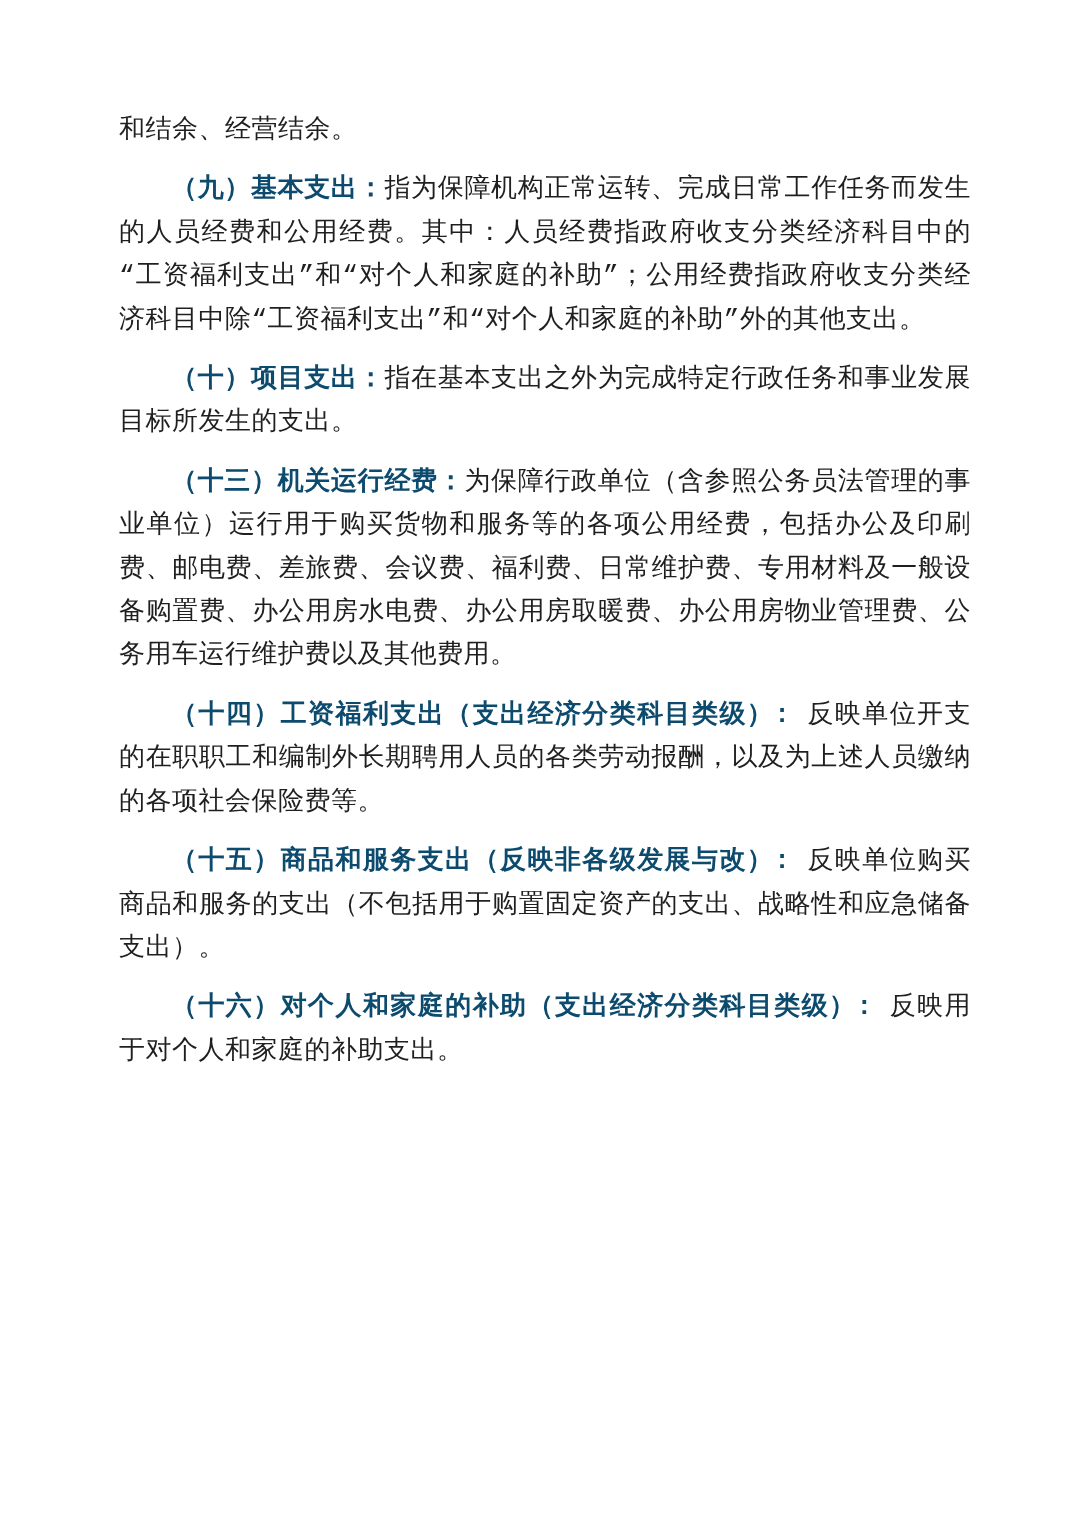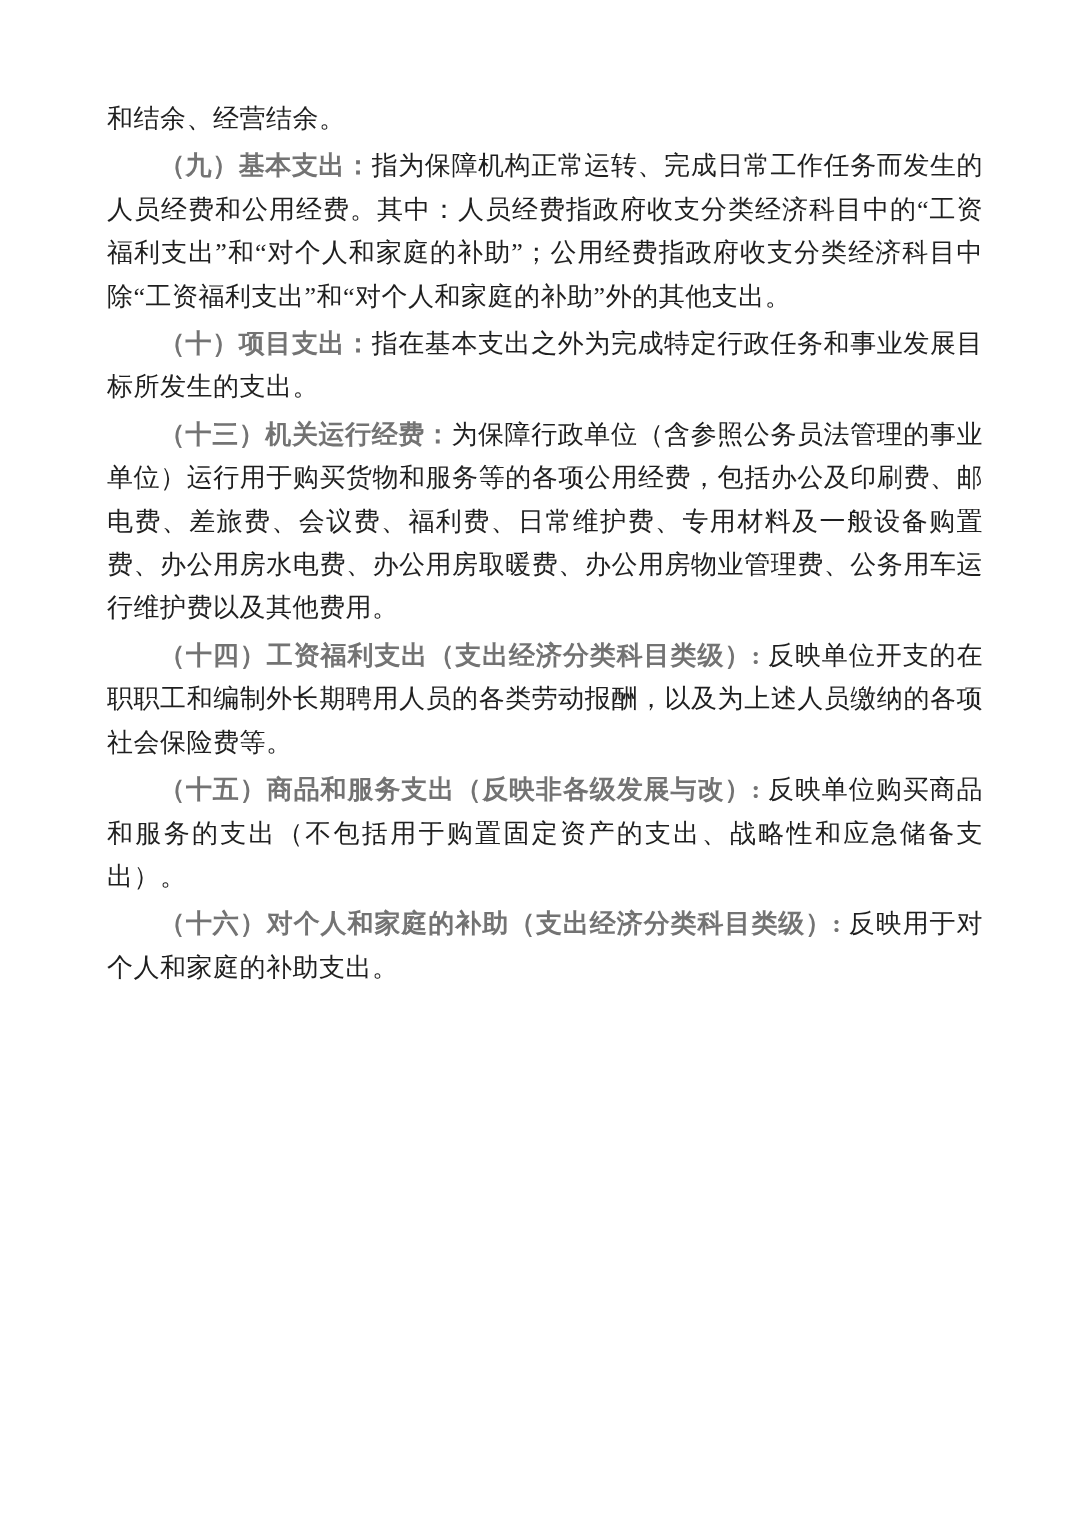--- a/index.html
+++ b/index.html
@@ -21,32 +21,33 @@
     top: 93px;
     width: 884px;
     font-size: 26px;
     line-height: 43.4px;
     color: #1f1f1f;
     text-align: justify;
     text-align-last: left;
     letter-spacing: 0.5px;
   }
   .text-block p {
-    margin: 4px;
+    margin: 16px;
     padding: 0;
+    font-family: Liberation Mono, monospace;
   }
   p.cont {
     text-indent: 0;
   }
   p.para {
     text-indent: 2em;
   }
   .term {
     font-weight: bold;
-    color: #737373;
+    color: #0c4a6e;
   }
 </style>
 </head>
 <body>
 
 <div class="page">
   <div class="text-block">
 
     <p class="cont">和结余、经营结余。</p>
 

